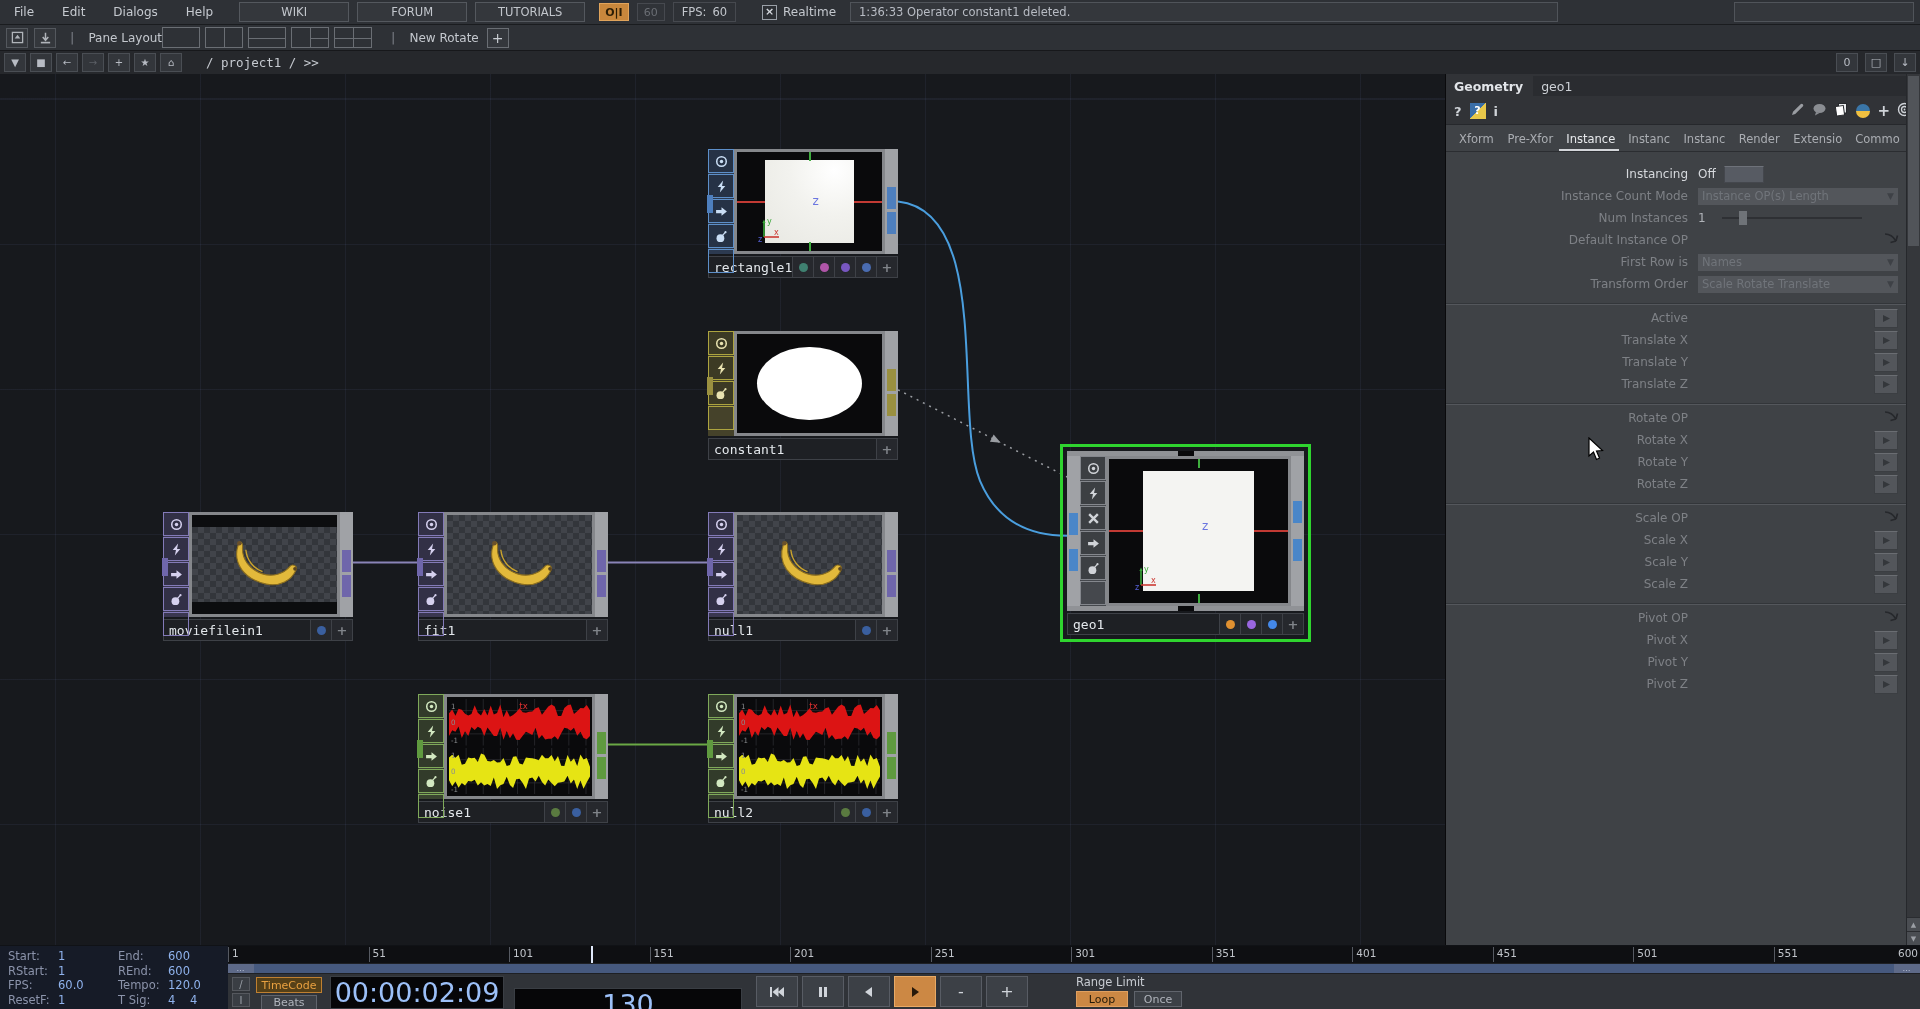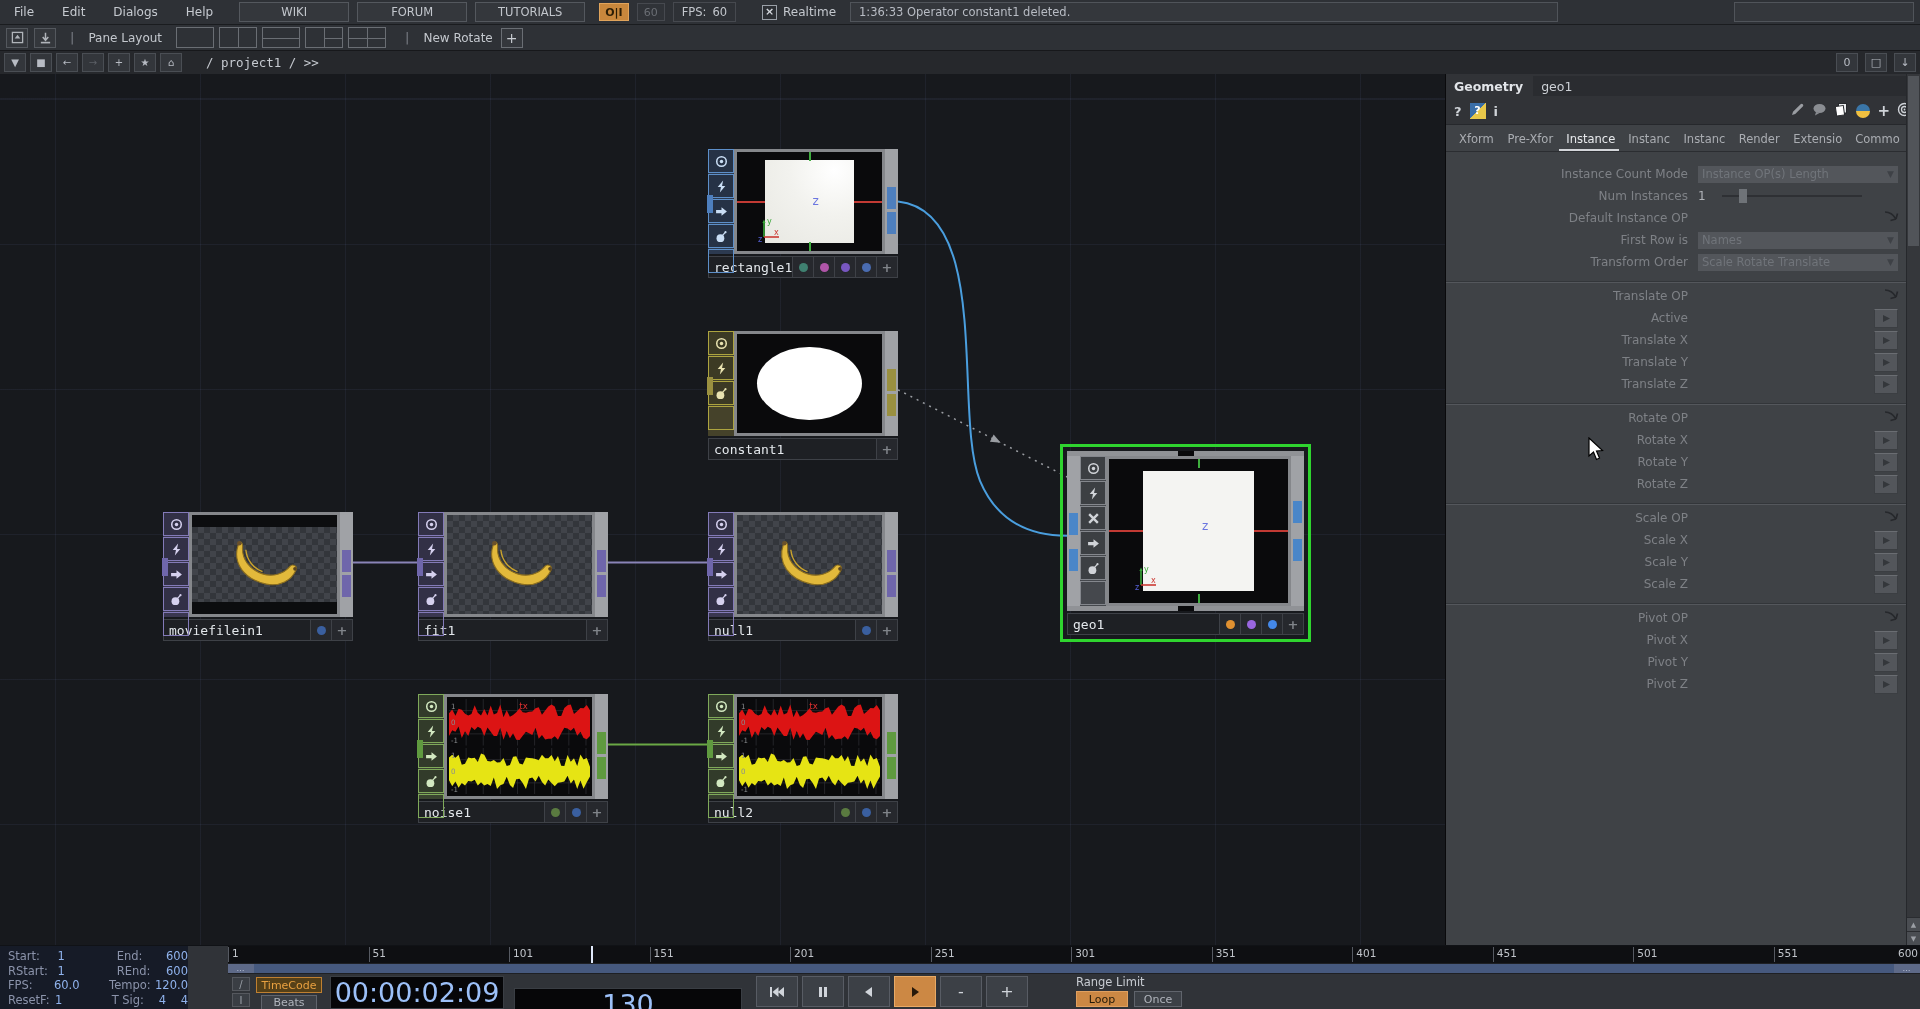--- a/index.html
+++ b/index.html
@@ -133,21 +133,21 @@
   .pexp svg{width:9px;height:9px;}
   .popick{position:absolute;right:20px;top:2px;}
   .popick svg{width:17px;height:15px;}
   #p-scroll{position:absolute;right:0;top:0;width:13px;height:871px;background:#35373b;border-left:1px solid #26282c;}
   #p-thumb{position:absolute;left:1px;right:1px;top:2px;height:170px;background:#515459;}
   .sarr{position:absolute;left:0;width:13px;height:13px;background:#4a4d52;color:#9b9fa5;font-size:7px;
         display:flex;align-items:center;justify-content:center;border-top:1px solid #2a2c30;}
 
   
   #timeline{position:absolute;left:0;top:945px;width:1920px;height:64px;background:#303338;border-top:1px solid #101216;}
-  #tl-info{position:absolute;left:0;top:0;width:188px;height:64px;background:#161b27;padding-top:3px;box-sizing:border-box;}
+  #tl-info{position:absolute;left:0;top:0;width:228px;height:64px;background:#161b27;padding-top:3px;box-sizing:border-box;}
   .inforow{display:flex;height:14.5px;align-items:center;font-size:11.5px;}
   .inforow .l{color:#8b93aa;}
   .inforow .v{color:#8fb2ec;white-space:pre;}
   .inforow .l1{width:50px;padding-left:8px;}
   .inforow .v1{width:60px;}
   .inforow .l2{width:50px;}
   #tl-ruler{position:absolute;left:228px;top:0;width:1692px;height:17px;background:#0e0f12;border-bottom:1px solid #34373d;}
   .rlabel{position:absolute;top:1px;height:15px;border-left:1px solid #565a62;padding-left:3px;
           font-size:10.5px;color:#c0c4ca;}
   .rlabel.end{border-left:none;right:2px;}
@@ -299,21 +299,21 @@
         <svg width="13" height="13">
           <use href="#sym-winup"></use>
         </svg>
       </span>
     <span class="tb-ico">
         <svg width="13" height="13">
           <use href="#sym-dockdown"></use>
         </svg>
       </span>
     <span class="vsep">|</span>
-    <span style="margin-right:14px">Pane Layout</span>
+    <span style="">Pane Layout</span>
     <span class="pl-box"></span>
     <span class="pl-box pl-v"></span>
     <span class="pl-box pl-h"></span>
     <span class="pl-box pl-vh"></span>
     <span class="pl-box pl-grid"></span>
     <span class="vsep">|</span>
     <span>New Rotate</span>
     <span class="plusbtn">+</span>
   </div>
 
@@ -864,20 +864,25 @@
         <span class="ptab">Instanc</span>
         <span class="ptab">Instanc</span>
         <span class="ptab">Render</span>
         <span class="ptab">Extensio</span>
         <span class="ptab">Commo</span>
         <span id="tab-more">»</span>
       </div>
     <div id="p-body">
         <div class="pgroup">
           <div class="prow">
+            <span class="plabel en">Instancing</span>
+            <span class="pv-on">Off</span>
+            <span class="ptoggle"></span>
+          </div>
+          <div class="prow">
             <span class="plabel">Instance Count Mode</span>
             <div class="pdrop">
               <span class="v">Instance OP(s) Length</span>
               <span class="darr">▼</span>
             </div>
           </div>
           <div class="prow">
             <span class="plabel">Num Instances</span>
             <span class="pval">1</span>
             <div class="ptrack">
@@ -899,26 +904,20 @@
           </div>
           <div class="prow">
             <span class="plabel">Transform Order</span>
             <div class="pdrop">
               <span class="v">Scale Rotate Translate</span>
               <span class="darr">▼</span>
             </div>
           </div>
         </div>
         <div class="pgroup">
-          <div class="prow">
-            <span class="plabel">Translate OP</span>
-            <span class="popick"><svg>
-                <use href="#sym-oppick"></use>
-              </svg></span>
-          </div>
           <div class="prow">
             <span class="plabel">Active</span>
             <span class="pexp">
               <svg>
                 <use href="#sym-tri"></use>
               </svg>
             </span>
           </div>
           <div class="prow">
             <span class="plabel">Translate X</span>

